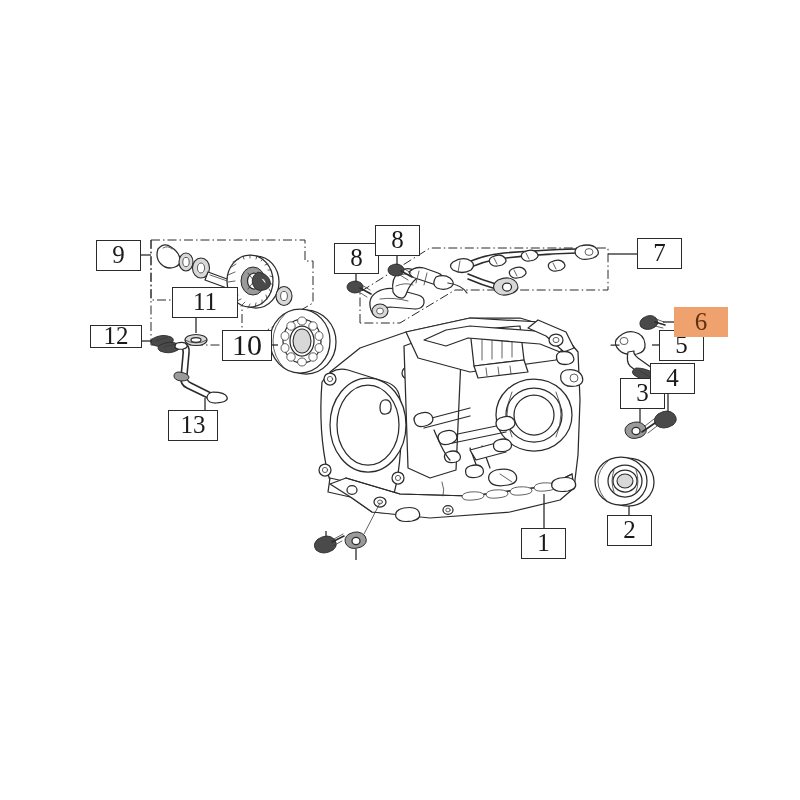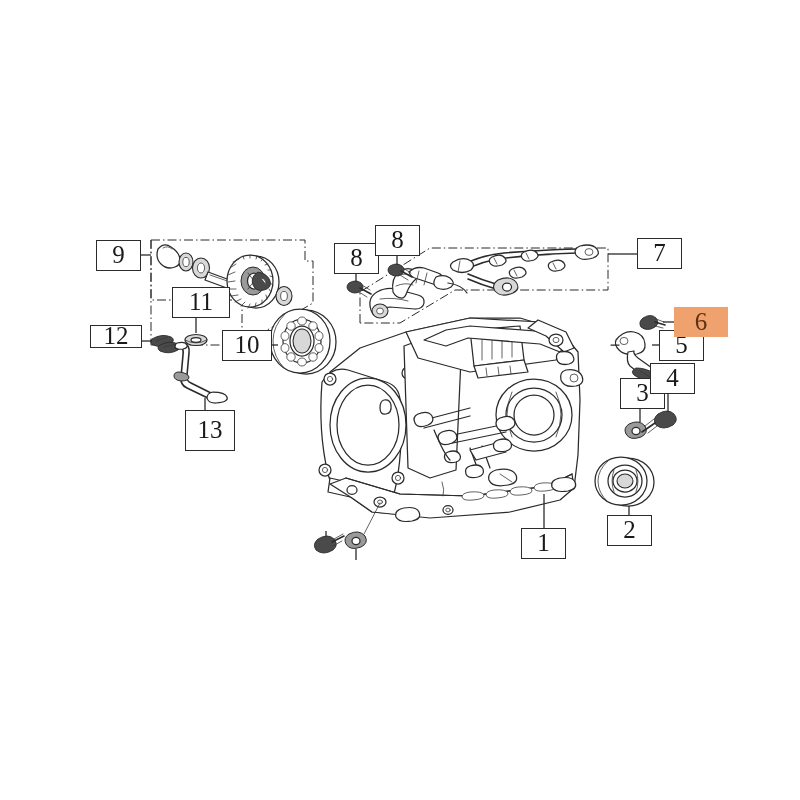--- a/index.html
+++ b/index.html
@@ -361,27 +361,27 @@
       </div>
       <div class="callout" style="left: 334px; top: 243px; width: 45px; height: 31px; font-size: 25px;">
         <span>8</span>
       </div>
       <div class="callout" style="left: 375px; top: 225px; width: 45px; height: 31px; font-size: 25px;">
         <span>8</span>
       </div>
       <div class="callout" style="left: 96px; top: 240px; width: 45px; height: 31px; font-size: 25px;">
         <span>9</span>
       </div>
-      <div class="callout" style="left: 222px; top: 330px; width: 50px; height: 31px; font-size: 25px;">
+      <div class="callout" style="left: 222px; top: 330px; width: 50px; height: 31px; font-size: 30px;">
         <span>10</span>
       </div>
-      <div class="callout" style="left: 172px; top: 287px; width: 58px; height: 31px; font-size: 25px;">
+      <div class="callout" style="left: 172px; top: 287px; width: 66px; height: 31px; font-size: 25px;">
         <span>11</span>
       </div>
       <div class="callout" style="left: 90px; top: 325px; width: 52px; height: 23px; font-size: 25px;">
         <span>12</span>
       </div>
-      <div class="callout" style="left: 185px; top: 410px; width: 50px; height: 41px; font-size: 25px;">
+      <div class="callout" style="left: 168px; top: 410px; width: 50px; height: 31px; font-size: 25px;">
         <span>13</span>
       </div>
     </div>
 
 </div>
 
 </body></html>

